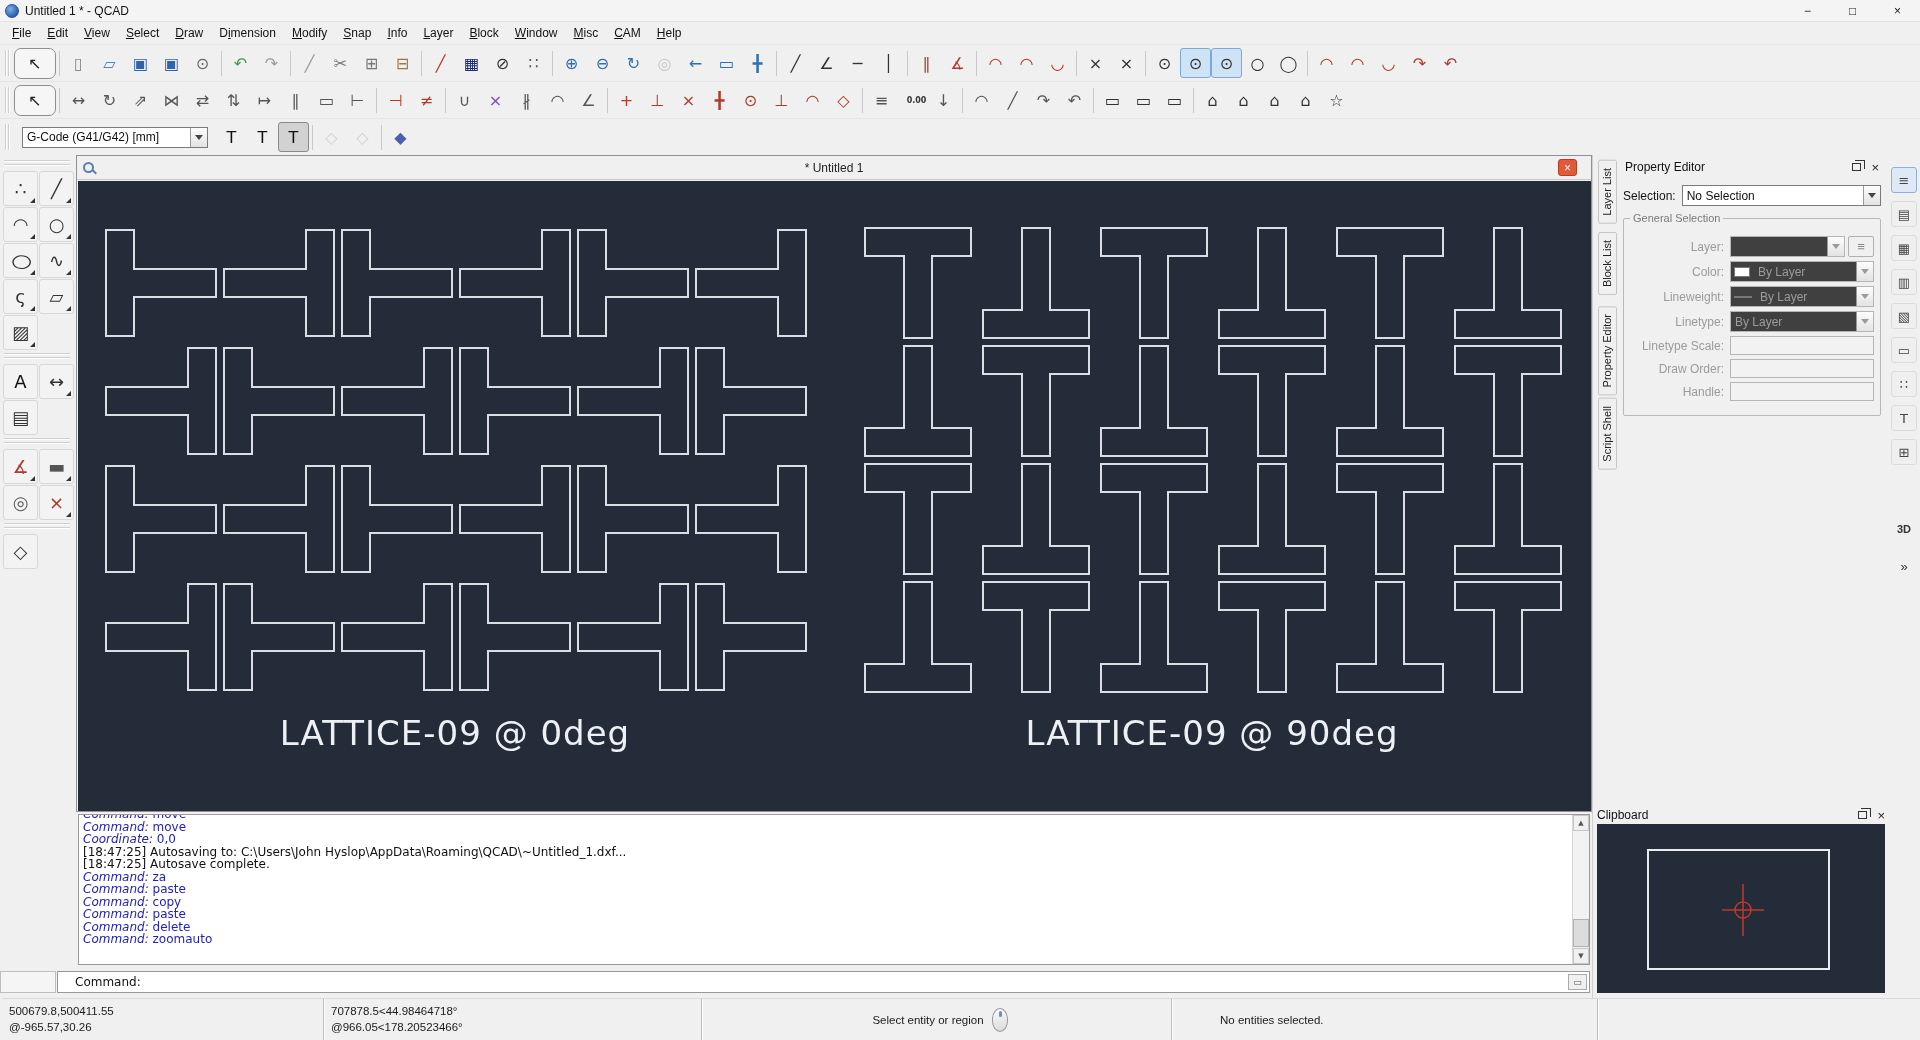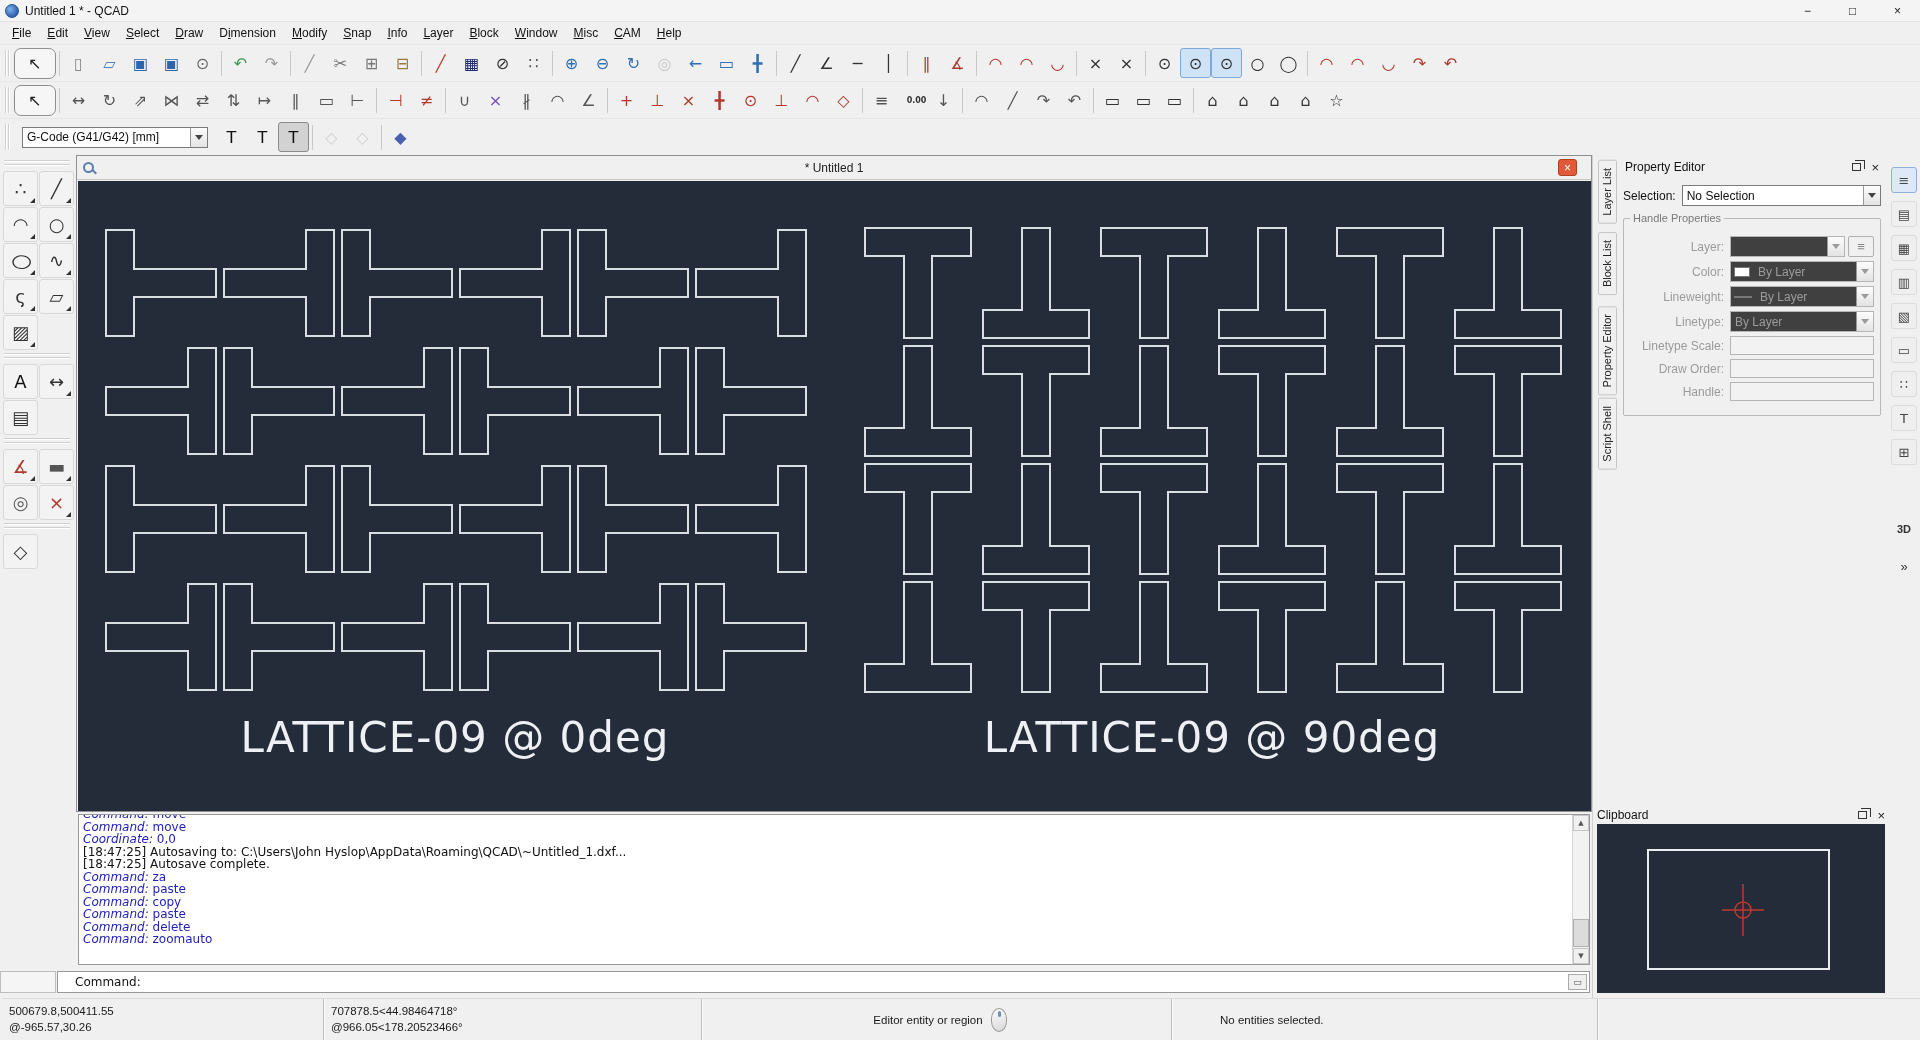--- a/index.html
+++ b/index.html
@@ -57,21 +57,21 @@
   
   .mdi-frame { position:absolute; left:76px; top:0; width:1516px; height:657px; border:1px solid #909090; background:#f0f0f0; }
   .mdi-bar { height:24px; background:#f0f0f0; display:flex; align-items:center; border-bottom:1px solid #c9c9c9; position:relative; }
   .mag-ic { width:11px; height:11px; border:2px solid #5a7fae; border-radius:50%; margin-left:6px; position:relative; }
   .mag-ic::after { content:""; position:absolute; width:5px; height:2px; background:#5a7fae; transform:rotate(45deg); right:-5px; bottom:-2px; }
   .mdi-title { position:absolute; left:0; right:0; text-align:center; font-size:12px; color:#222; }
   .mdi-close { position:absolute; right:14px; top:3px; width:19px; height:17px; background:#e05a3a; border:1px solid #b0401f;
                border-radius:3px; color:#fff; font-size:12px; display:flex; align-items:center; justify-content:center; }
   .canvas { position:absolute; left:1px; top:25px; width:1513px; height:630px; background:#242b39; overflow:hidden; }
   .lat-panel { position:absolute; top:43px; width:706px; }
-  .lat-caption { margin-top:12px; text-align:center; font-family:"DejaVu Sans",sans-serif; font-size:42px;
+  .lat-caption { margin-top:12px; text-align:center; font-family:"DejaVu Sans",sans-serif; font-size:34px;
                  color:#edf0f4; letter-spacing:1px; white-space:nowrap; }
 
   
   .history { position:absolute; left:78px; top:659px; width:1512px; height:151px; background:#fff; border:1px solid #999;
              font-family:"DejaVu Sans",sans-serif; font-size:12px; line-height:12.5px; padding:1px 2px 0 4px; overflow:hidden; }
   .cline { white-space:pre; color:#111; }
   .cline.clipped { margin-top:-8px; }
   .cline .cpre { font-style:italic; }
   .cline.k-cmd .cpre, .cline.k-cmd .ctxt { color:#2222bb; }
   .sbar { position:absolute; right:0; top:0; bottom:0; width:17px; background:#f2f2f2; border-left:1px solid #d5d5d5; }
@@ -639,21 +639,21 @@
       <div class="pe-sel">
         <label>Selection:</label>
         <div class="combo">
           <span class="cval">No Selection</span>
           <span class="dd-btn">
               <span class="dd-tri"></span>
             </span>
         </div>
       </div>
       <fieldset class="gp">
-        <legend>Handle Properties</legend>
+        <legend>General Selection</legend>
         <div class="pe-row">
           <label>Layer:</label>
           <div class="combo dis" style="flex:1;">
             <span class="cval"></span>
               <span class="dd-btn">
                 <span class="dd-tri"></span>
               </span>
           </div>
           <span class="ham-btn">≡</span>
         </div>
@@ -758,20 +758,20 @@
 <div class="statusbar">
   <div class="sfield sf1">
     <div>500679.8,500411.55</div>
     <div>@-965.57,30.26</div>
   </div>
   <div class="sfield sf2">
     <div>707878.5&lt;44.98464718°</div>
     <div>@966.05&lt;178.20523466°</div>
   </div>
   <div class="sfield sf3">
-    <span>Editor entity or region</span>
+    <span>Select entity or region</span>
     <span class="mouse-ic"></span>
   </div>
   <div class="sfield sf4">
     <span>No entities selected.</span>
   </div>
   <div class="sfield sf5"></div>
 </div>
 
 </body></html>

